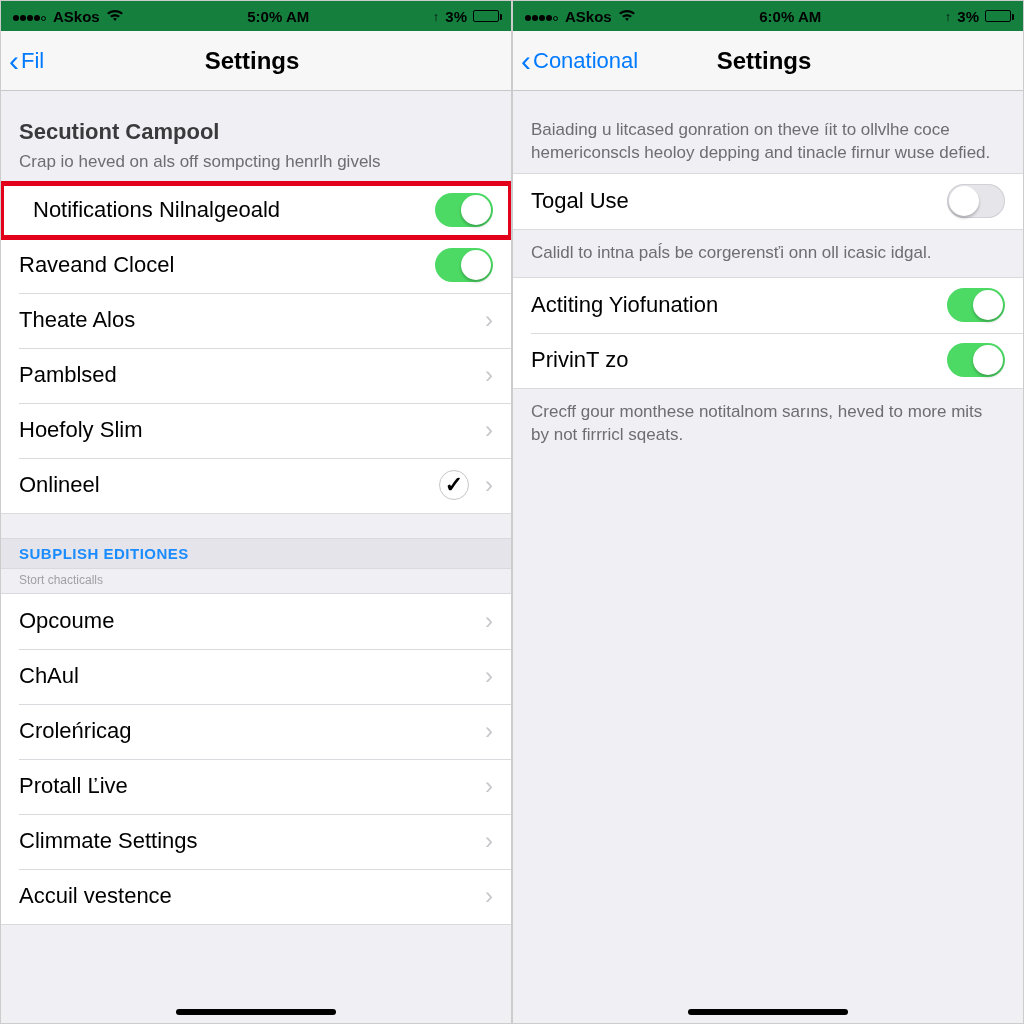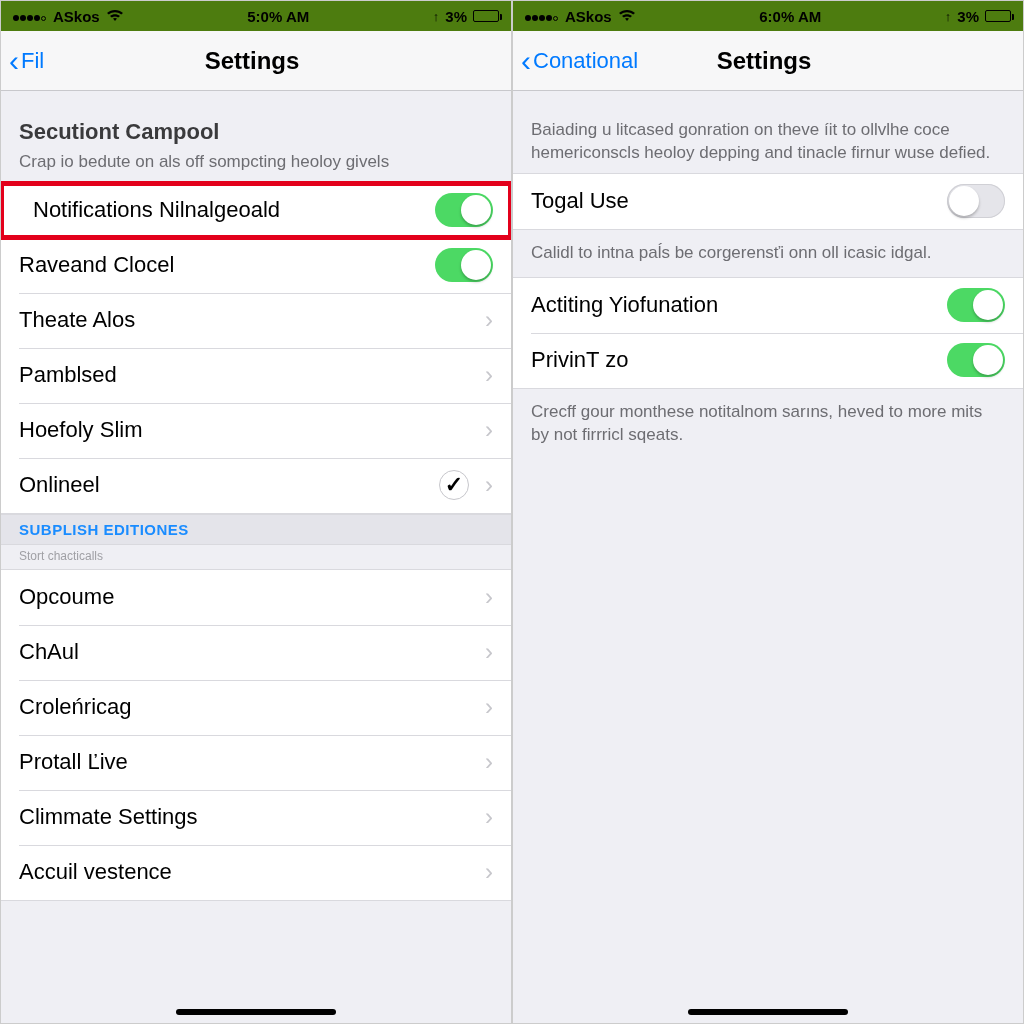--- a/index.html
+++ b/index.html
@@ -2,21 +2,21 @@
 <html><head>
 <meta charset="utf-8">
 <style>
   * { box-sizing: border-box; margin: 0; padding: 0; }
   html, body { width: 1024px; height: 1024px; font-family: -apple-system, "Helvetica Neue", Helvetica, Arial, sans-serif; background:#fff; }
   .wrap { display:flex; width:1024px; height:1024px; }
   .phone { width:512px; height:1024px; border:1px solid #ccc; background:#efeff4; position:relative; display:flex; flex-direction:column; overflow:hidden; }
   .phone + .phone { border-left:1px solid #ccc; }
 
   
-  .status { height:30px; background:#4d7c0f; display:flex; align-items:center; justify-content:space-between; padding:0 12px; font-size:15px; font-weight:600; color:#000; }
+  .status { height:30px; background:#15803d; display:flex; align-items:center; justify-content:space-between; padding:0 12px; font-size:15px; font-weight:600; color:#000; }
   .status .left, .status .right { display:flex; align-items:center; gap:6px; }
   .status .dots { letter-spacing:-2px; font-size:13px; }
   .sigdot { display:inline-block; width:6px; height:6px; border-radius:50%; background:#000; margin-right:1px; }
   .sigdot.empty { background:transparent; border:1px solid #000; width:5px; height:5px; }
   .wifi-icon { display:inline-block; }
   .arrow-up { font-size:13px; }
   .battery { display:inline-flex; align-items:center; }
   .bat-body { width:26px; height:12px; border:1.5px solid #000; border-radius:2px; position:relative; }
   .bat-body::after { content:""; position:absolute; right:-4px; top:3px; width:2px; height:6px; background:#000; border-radius:0 1px 1px 0;}
   .bat-fill { height:100%; width:88%; background:#000; }
@@ -53,21 +53,21 @@
 
   
   .hl { outline:5px solid #e3001b; outline-offset:-3px; position:relative; z-index:2;padding-left:32px;}
 
   
   .home-ind { position:absolute; bottom:8px; left:50%; transform:translateX(-50%); width:160px; height:6px; border-radius:3px; background:#000; }
 
   
   .phone.right .group-header .title { color:#000; }
 
-  .section-header-blue { background:#e4e4ea; padding:6px 18px; font-size:15px; font-weight:600; color:#1a8cff; letter-spacing:0.5px; border-top:1px solid #d9d9de; border-bottom:1px solid #d9d9de;}
+  .section-header-blue { background:#e4e4ea; padding:6px 18px; font-size:15px; font-weight:600; color:#1a8cff; letter-spacing:0.5px; border-top:1px solid #d9d9de; border-bottom:1px solid #d9d9de;margin-top:24px;}
 </style>
 </head>
 <body>
 
 <div class="wrap">
 
   <div class="phone left">
     <div class="status">
       <div class="left">
         <span class="dots">
@@ -94,21 +94,21 @@
       <div class="back">
         <span class="chev">‹</span>
         <span>Fil</span>
       </div>
       <div class="nav-title">Settings</div>
     </div>
 
     <div class="content">
       <div class="group-header">
         <div class="title">Secutiont Campool</div>
-        <div class="desc">Crap io bedute on als off sompcting heoloy givels</div>
+        <div class="desc">Crap io heved on als off sompcting henrlh givels</div>
       </div>
 
       <div class="list" id="left-list1">
           <div class="row hl">
             <div class="label">Notifications Nilnalgeoald</div>
             <div class="toggle on">
               <div class="knob"></div>
             </div>
           </div>
           <div class="row">

